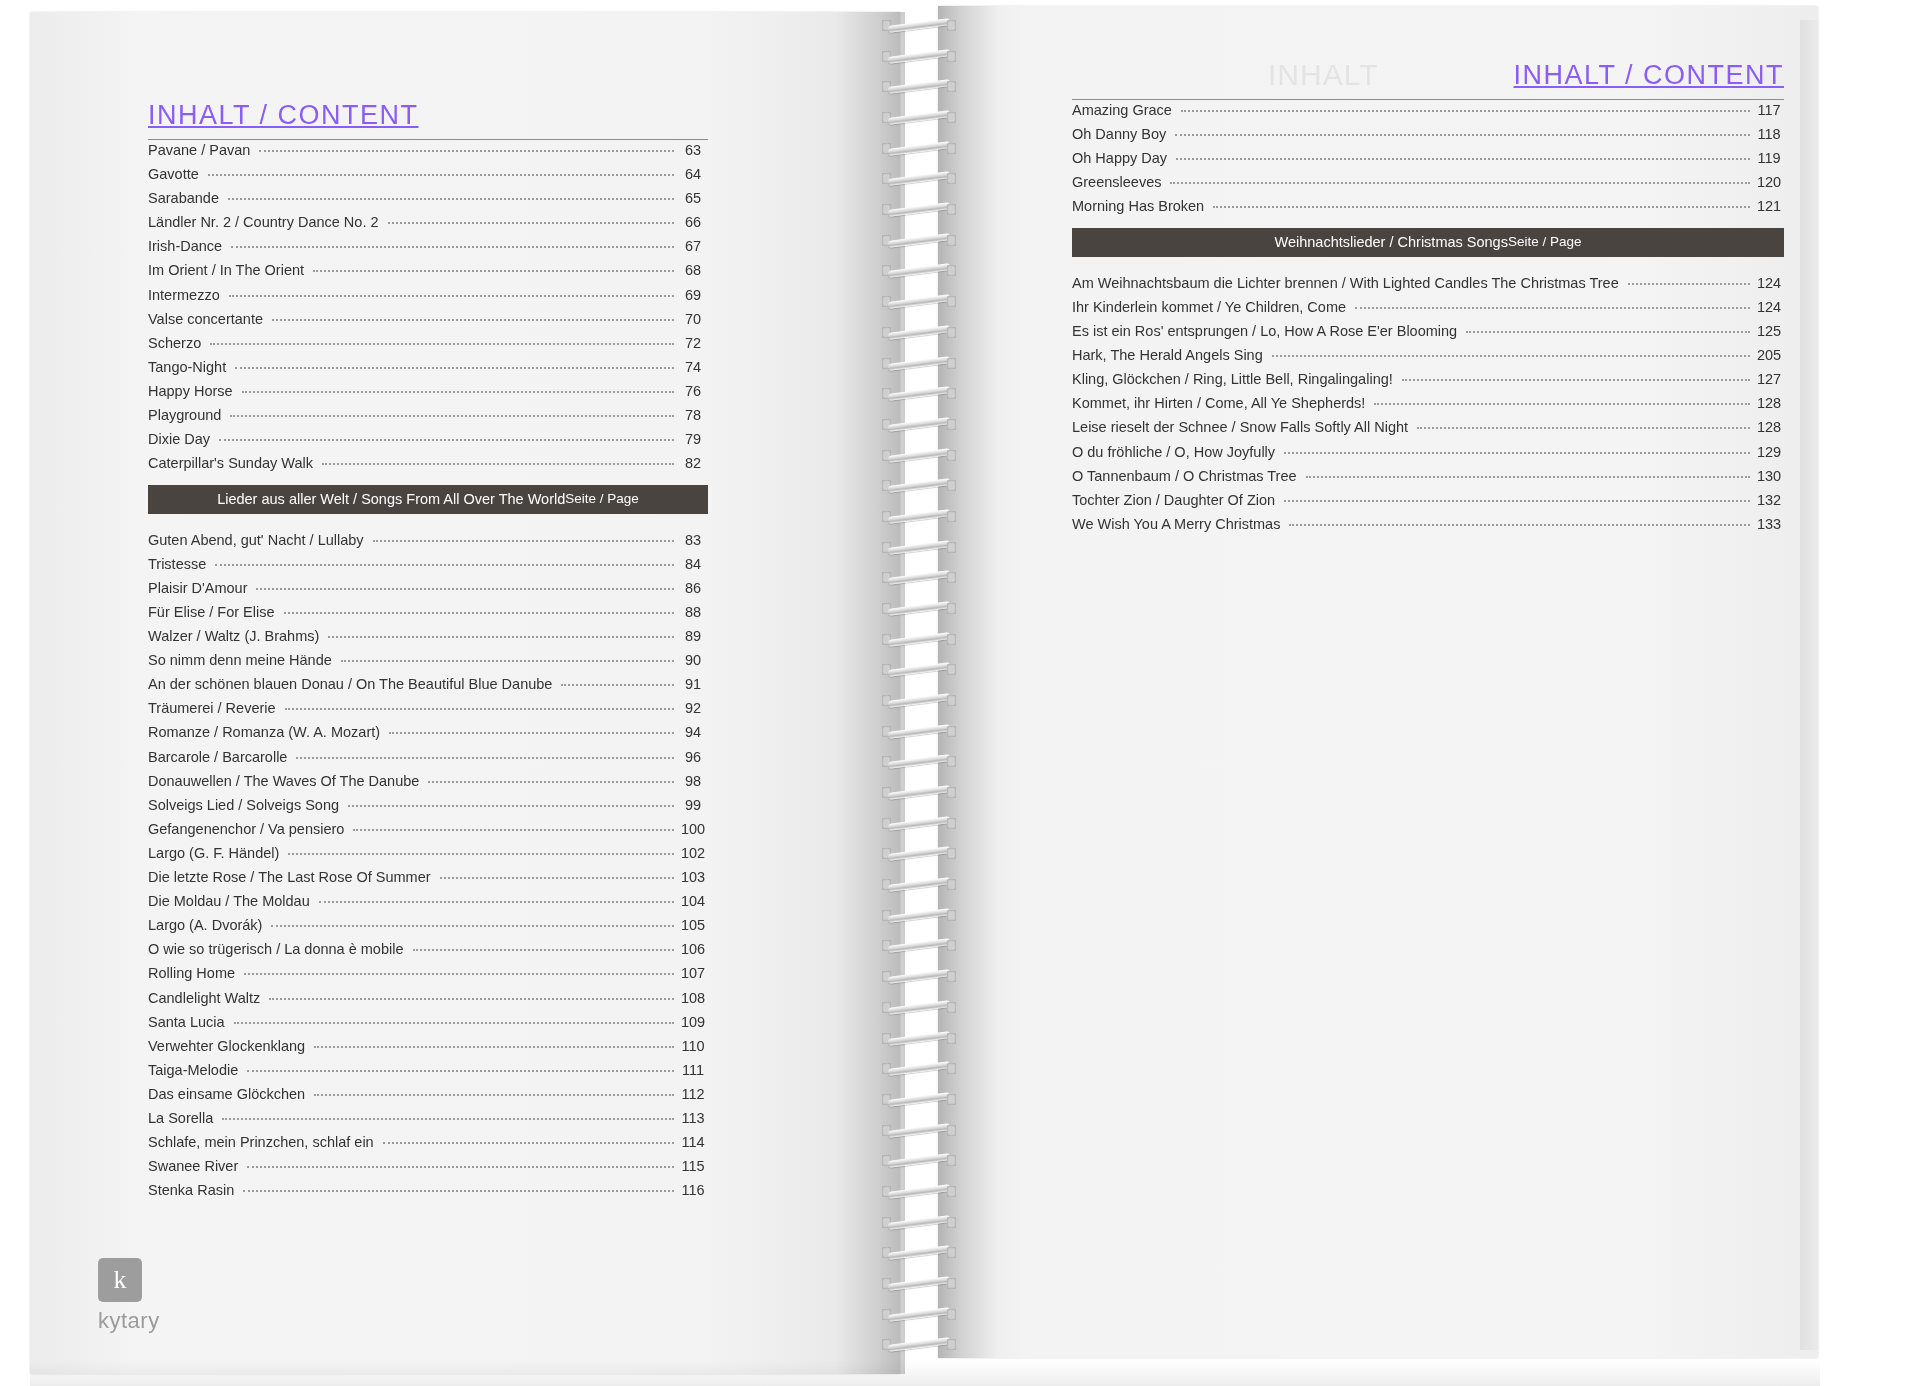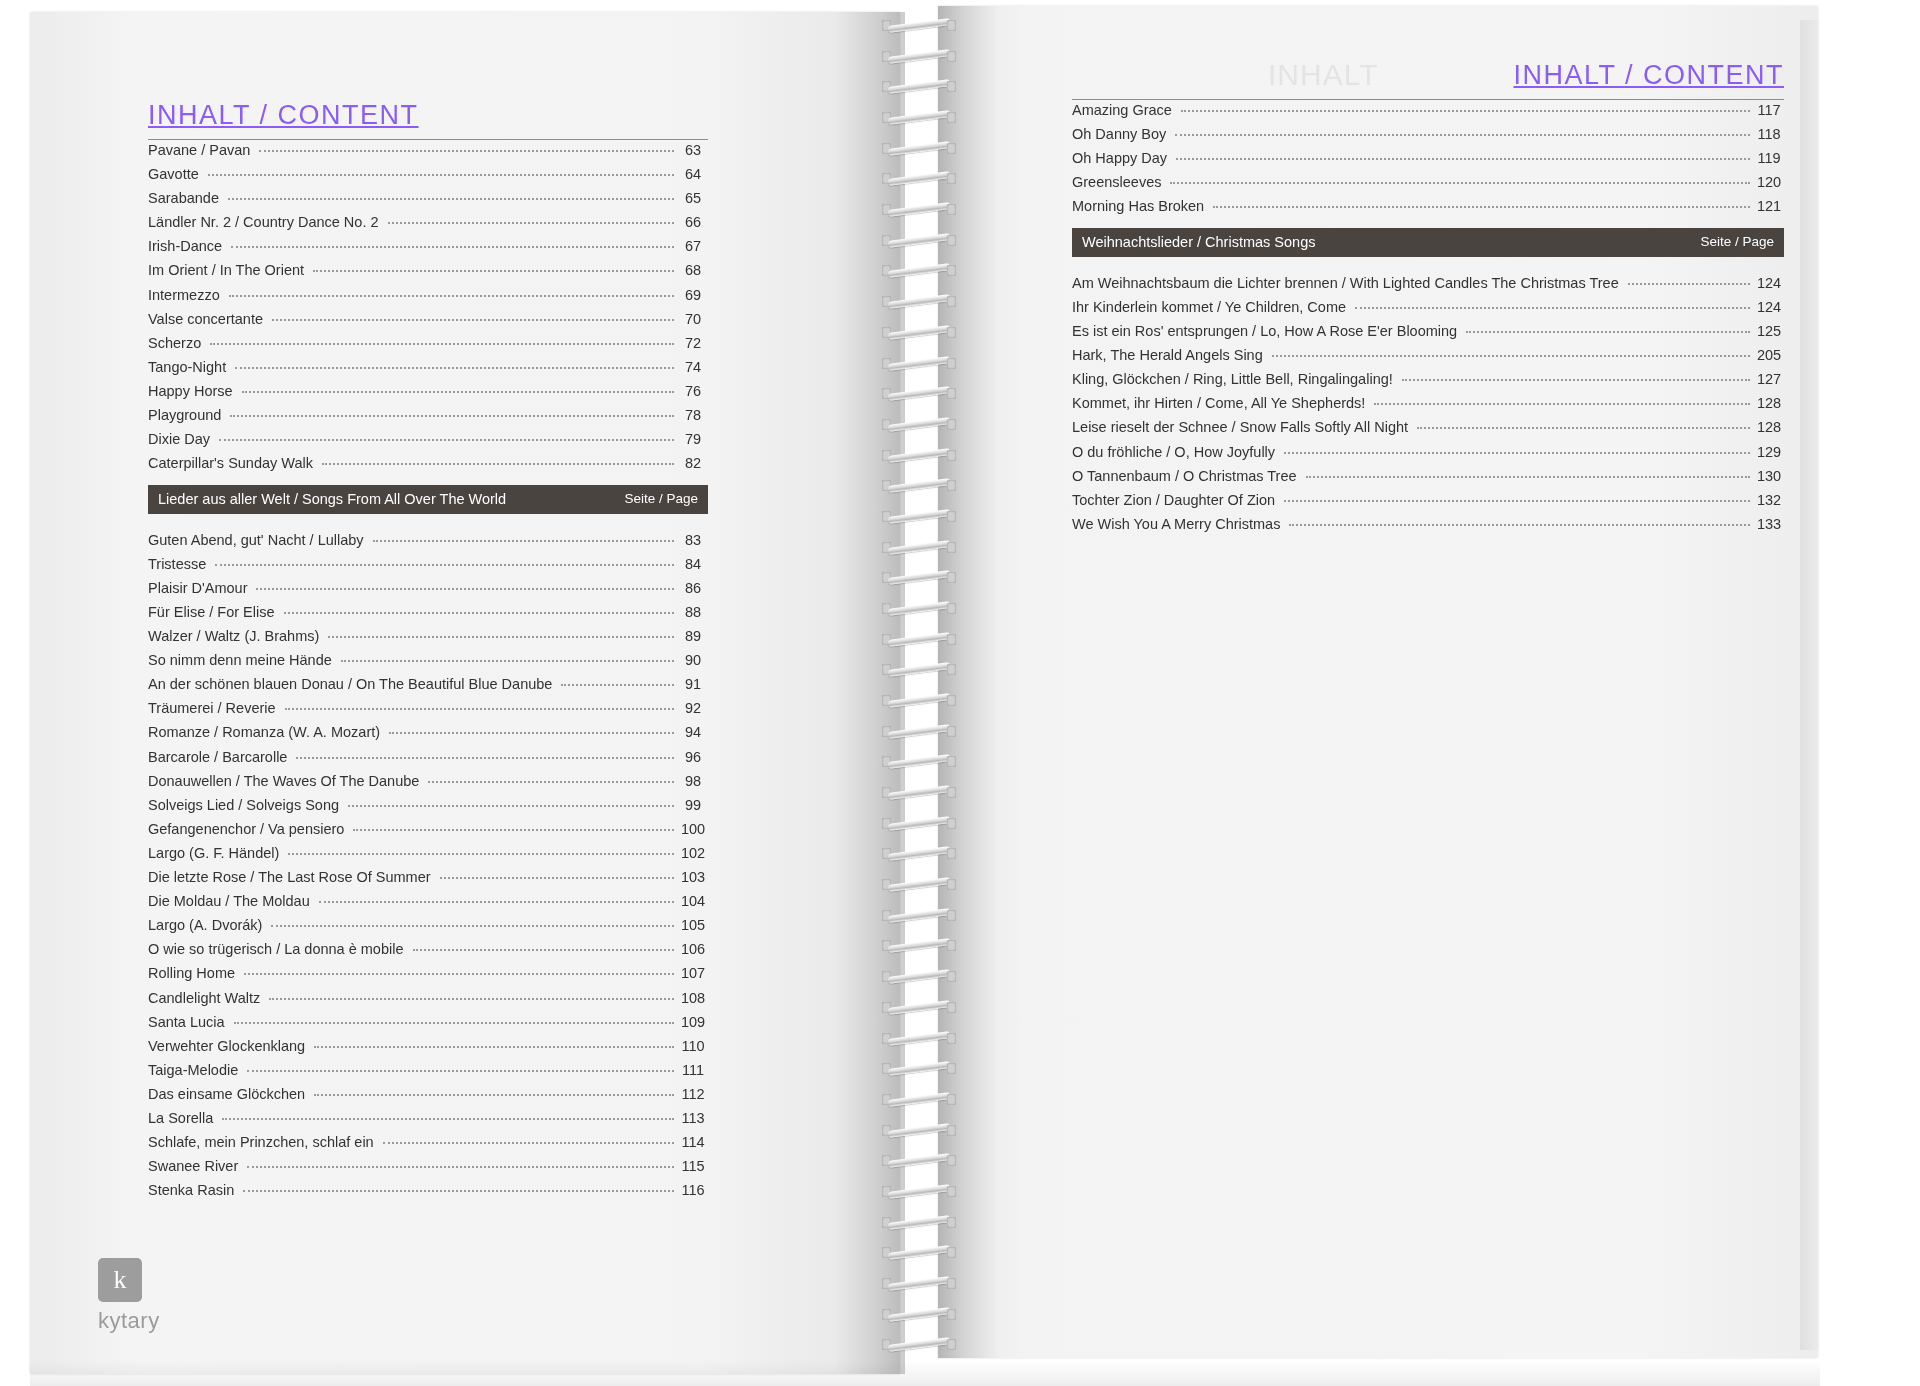--- a/index.html
+++ b/index.html
@@ -146,21 +146,21 @@
     text-align: center;
     min-width: 30px;
     color: #333333;
   }
 
   
   .section-bar {
     background: #4a4441;
     color: #ffffff;
     display: flex;
-    justify-content: space-between;
+    justify-content: center;
     align-items: center;
     font-size: 14.5px;
     padding: 6px 10px 7px 10px;
     margin: 14px 0 16px 0;
   }
   .section-bar .sb-right { font-size: 13.5px; }
 
   
   #left-content {
     position: absolute;

